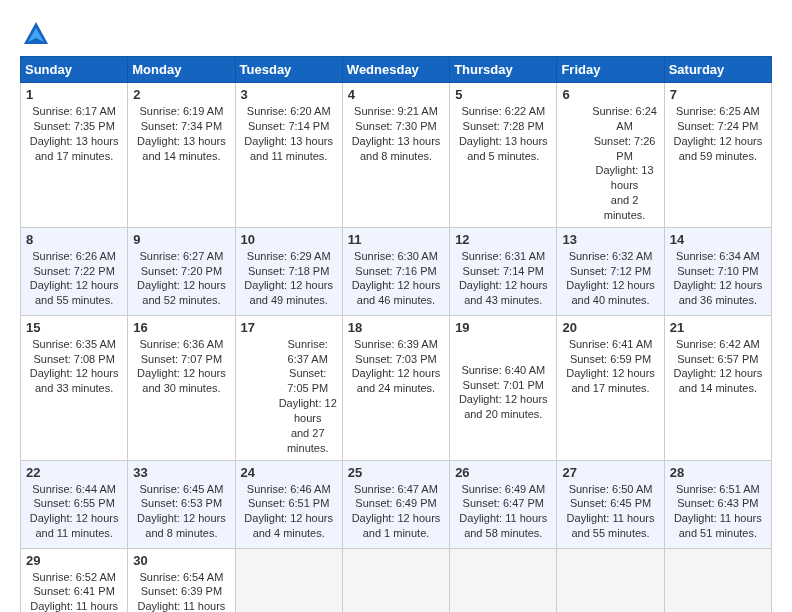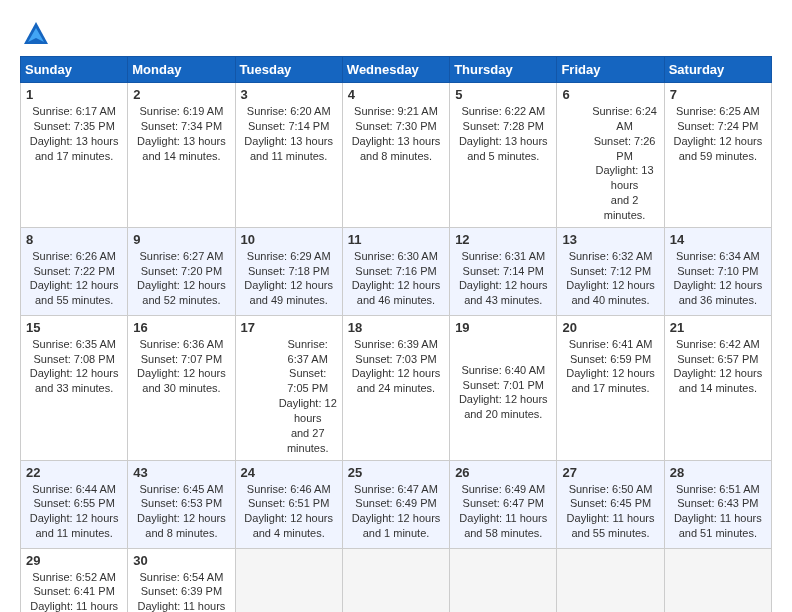--- a/index.html
+++ b/index.html
@@ -289,21 +289,21 @@
         </tr>
         <tr>
           <td>
             <span class="day-num">22</span>
             <div class="day-info" style="white-space: pre-line;">Sunrise: 6:44 AM
 Sunset: 6:55 PM
 Daylight: 12 hours
 and 11 minutes.</div>
           </td>
           <td>
-            <span class="day-num">43</span>
+            <span class="day-num">33</span>
             <div class="day-info" style="white-space: pre-line;">Sunrise: 6:45 AM
 Sunset: 6:53 PM
 Daylight: 12 hours
 and 8 minutes.</div>
           </td>
           <td>
             <span class="day-num">24</span>
             <div class="day-info" style="white-space: pre-line;">Sunrise: 6:46 AM
 Sunset: 6:51 PM
 Daylight: 12 hours

